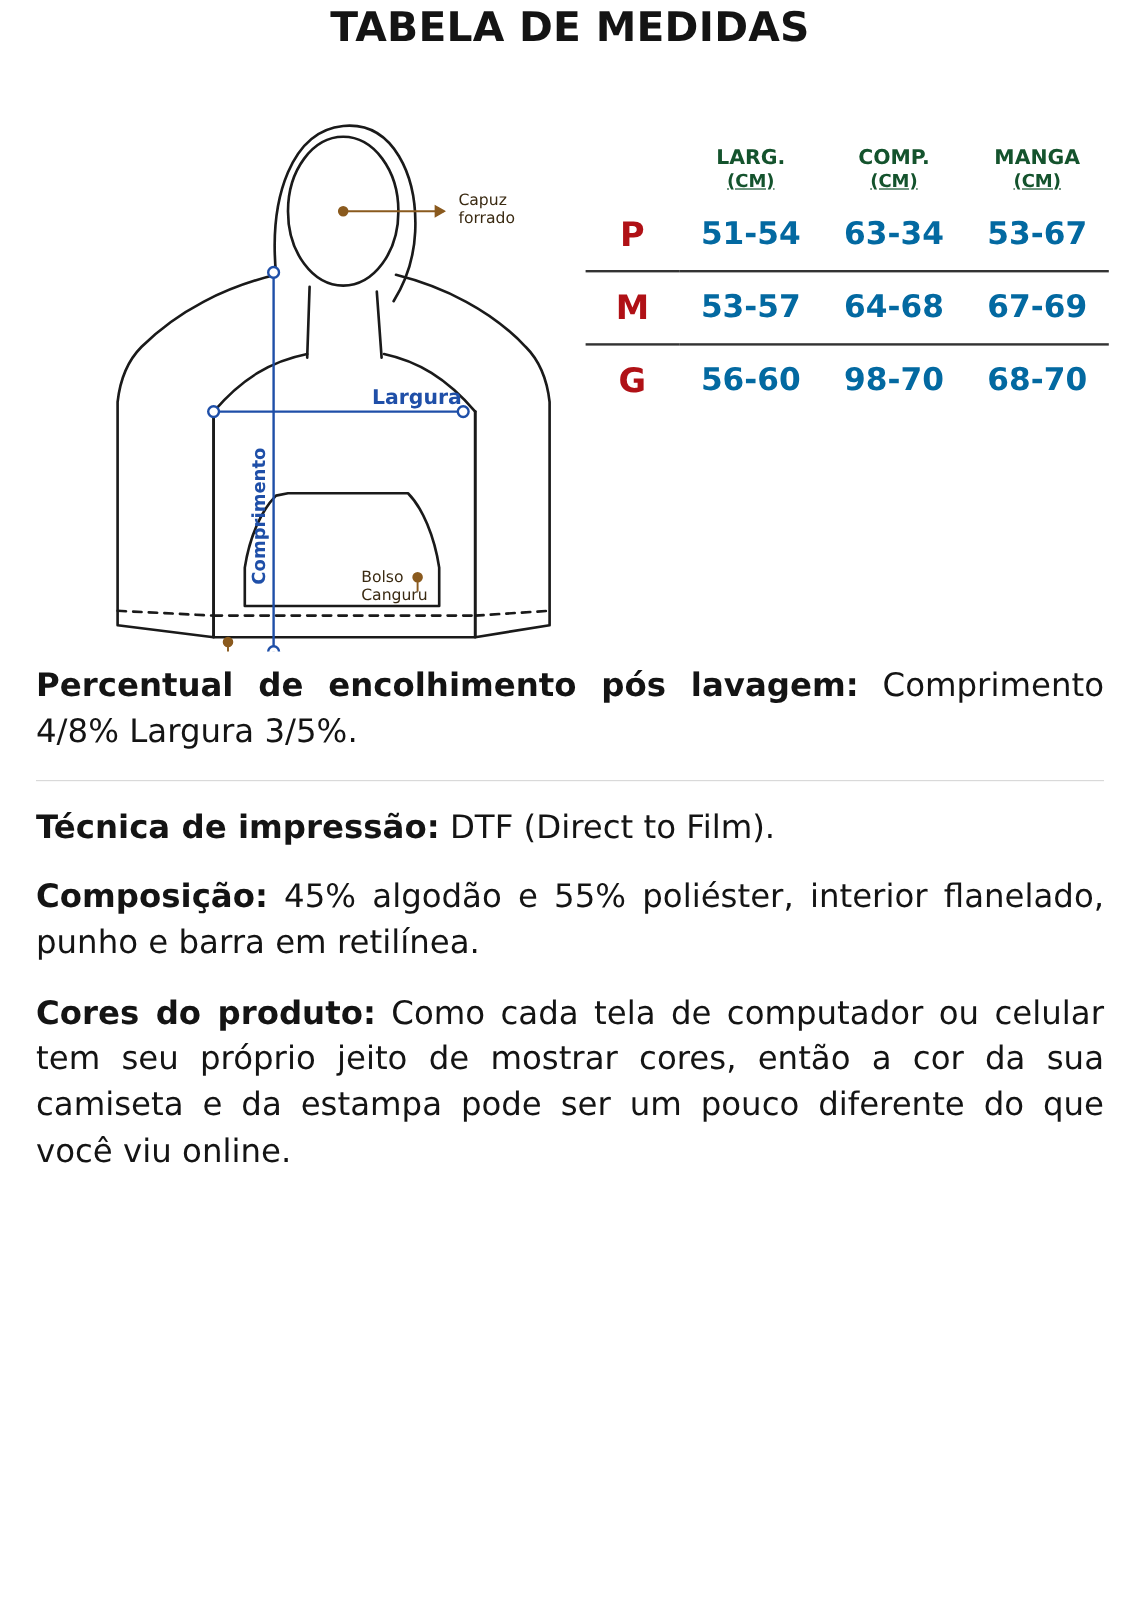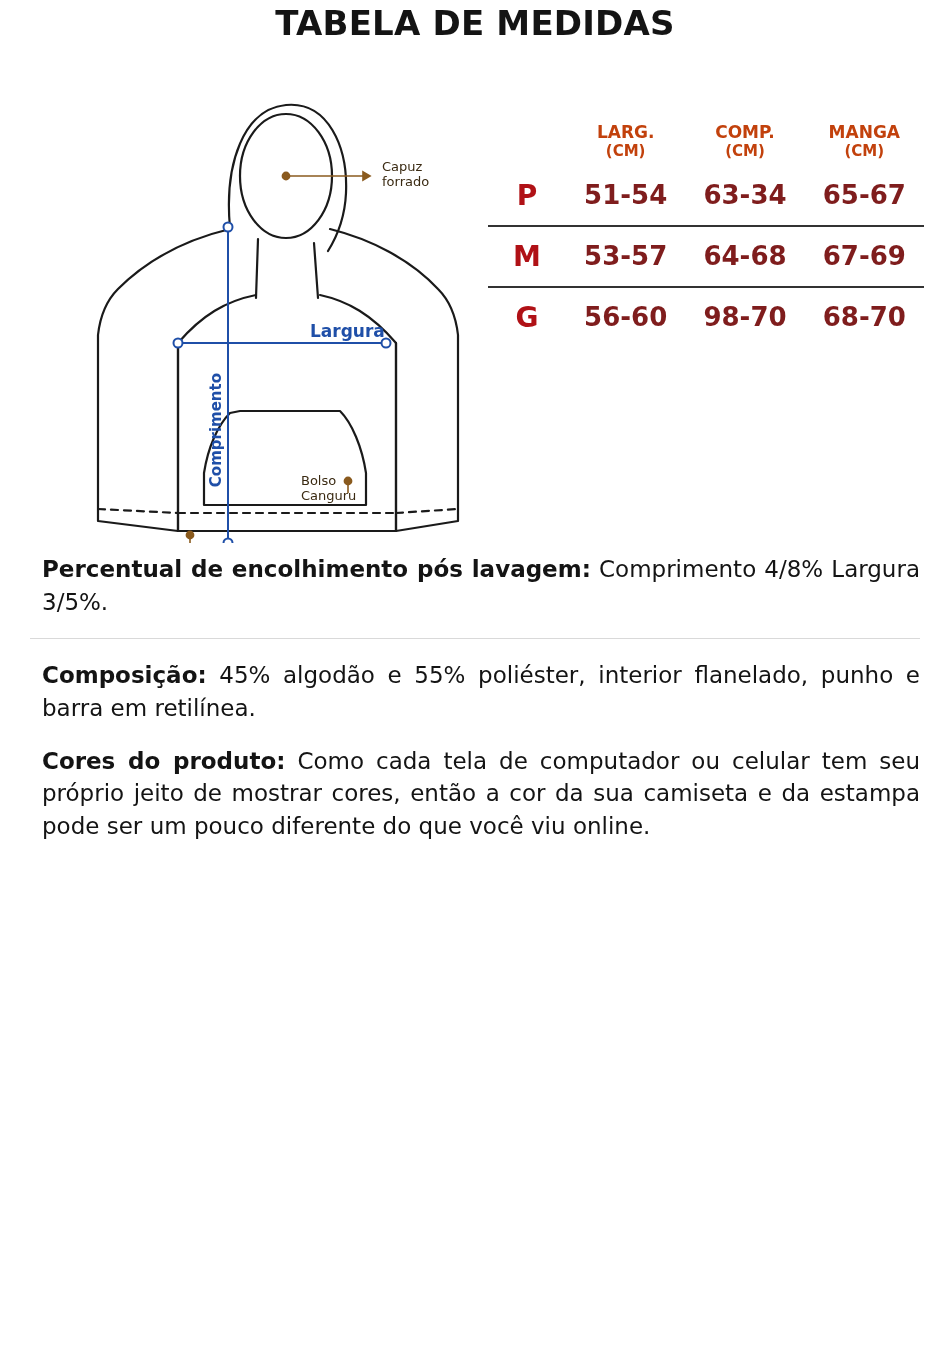--- a/index.html
+++ b/index.html
@@ -60,47 +60,47 @@
     border-collapse: collapse;
     width: 100%;
     table-layout: fixed;
   }
   table.size-table th {
     font-size: 17px;
     font-weight: bold;
     text-align: center;
     padding: 0 0 6px 0;
     line-height: 1.15;
-    color: #c2410c;
-  }
-  table.size-table th .unit { display: block; font-size: 15px; font-weight: bold;}
+    color: #14532d;
+  }
+  table.size-table th .unit { display: block; font-size: 15px; font-weight: bold; text-decoration: underline;}
   table.size-table th.lbl-col { width: 78px; }
   table.size-table td {
     font-size: 26px;
     font-weight: bold;
     text-align: center;
     padding: 13px 0 13px 0;
     border-top: 2px solid #333;
-    color: #7f1d1d;
+    color: #0369a1;
   }
   table.size-table tr:first-child td { border-top: none; }
   table.size-table td.size-label {
     color: #b01116;
     font-size: 28px;
     text-align: center;
   }
 
   
   .info {
     padding: 10px 30px 0 30px;
   }
   .para {
-    font-size: 23px;
+    font-size: 27px;
     line-height: 1.42;
-    margin: 0 0 20px 12px;
+    margin: 0 0 20px 0;
     text-align: justify;
   }
   .para:last-child { margin-bottom: 0; }
   .para b { font-weight: bold; }
   .divider {
     border: none;
     border-top: 1px solid #d9d9d9;
     margin: 16px 0 18px 0;
   }
   .info-group-2 { padding-top: 2px; }
@@ -207,21 +207,21 @@
             <span>MANGA</span>
             <span class="unit">(CM)</span>
           </th>
         </tr>
       </thead>
       <tbody>
         <tr>
           <td class="size-label">P</td>
           <td>51-54</td>
           <td>63-34</td>
-          <td>65-67</td>
+          <td>53-67</td>
         </tr>
         <tr>
           <td class="size-label">M</td>
           <td>53-57</td>
           <td>64-68</td>
           <td>67-69</td>
         </tr>
         <tr>
           <td class="size-label">G</td>
           <td>56-60</td>
@@ -236,20 +236,23 @@
 <div class="info">
 
   <p class="para">
     <b>Percentual de encolhimento pós lavagem:</b><span> Comprimento 4/8% Largura 3/5%.</span>
   </p>
 
 
   <hr class="divider">
 
   <div class="info-group-2">
+    <p class="para">
+      <b>Técnica de impressão:</b><span> DTF (Direct to Film).</span>
+    </p>
 
     <p class="para">
       <b>Composição:</b><span> 45% algodão e 55% poliéster, interior flanelado, punho e barra em retilínea.</span>
     </p>
 
     <p class="para">
       <b>Cores do produto:</b><span> Como cada tela de computador ou celular tem seu próprio jeito de mostrar cores, então a cor da sua camiseta e da estampa pode ser um pouco diferente do que você viu online.</span>
     </p>
   </div>
 </div>

